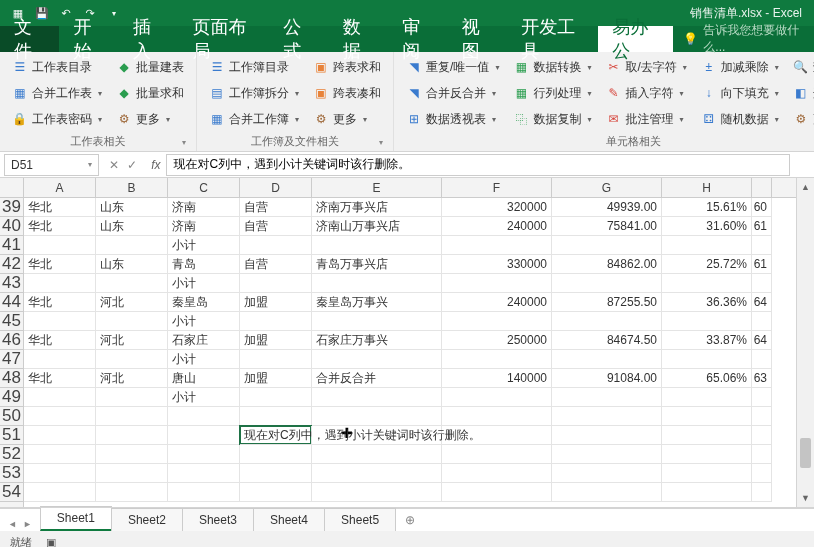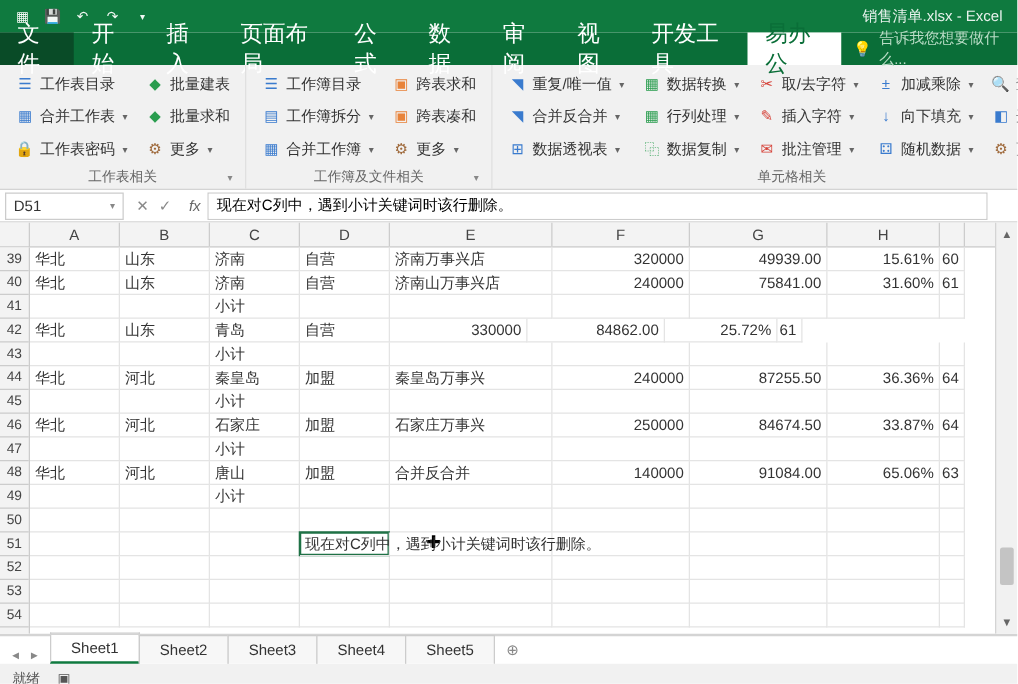--- a/index.html
+++ b/index.html
@@ -35,21 +35,21 @@
 .fx-btns{display:flex;align-items:center;gap:8px;padding:0 8px;color:#888;}
 .fx-lbl{font-style:italic;color:#666;padding:0 6px;text-align:center;}
 .formula-bar{flex:1;height:22px;border:1px solid #ccc;margin-right:24px;display:flex;align-items:center;}
 .formula-bar input{border:0;outline:0;width:100%;height:100%;padding:0 6px;font-size:12px;}
 .formula-exp{position:absolute;right:6px;top:156px;font-size:9px;color:#888;cursor:pointer;}
 .sheet{height:330px;position:relative;overflow:hidden;border-bottom:1px solid #d4d4d4;}
 .corner{position:absolute;left:0;top:0;width:24px;height:20px;background:#f3f3f3;border-right:1px solid #ccc;border-bottom:1px solid #ccc;}
 .colhdrs{position:absolute;left:24px;top:0;right:18px;height:20px;display:flex;background:#f3f3f3;border-bottom:1px solid #ccc;}
 .colhdr{border-right:1px solid #ccc;display:flex;align-items:center;justify-content:center;font-size:12px;color:#444;}
 .rowhdrs{position:absolute;left:0;top:20px;bottom:0;width:24px;background:#f3f3f3;border-right:1px solid #ccc;}
-.rowhdr{height:19px;border-bottom:1px solid #ccc;display:flex;align-items:center;justify-content:center;font-size:11px;color:#444;}
+.rowhdr{height:19px;border-bottom:1px solid #ccc;display:flex;align-items:center;justify-content:center;font-size:17px;color:#444;}
 .cells{position:absolute;left:24px;top:20px;right:18px;bottom:0;}
 .row{display:flex;height:19px;}
 .cell{border-right:1px solid #e4e4e4;border-bottom:1px solid #e4e4e4;padding:0 4px;font-size:12px;overflow:hidden;display:flex;align-items:center;}
 .cell.num{justify-content:flex-end;}
 .sel{position:absolute;border:2px solid #1f7246;pointer-events:none;}
 .cursor-plus{position:absolute;font-size:14px;color:#000;pointer-events:none;}
 .vscrl{position:absolute;right:0;top:0;bottom:0;width:18px;background:#f1f1f1;border-left:1px solid #d4d4d4;}
 .vscrl .thumb{position:absolute;left:3px;right:3px;top:260px;height:30px;background:#c4c4c4;border-radius:2px;}
 .vscrl .arr{position:absolute;left:0;right:0;height:18px;display:flex;align-items:center;justify-content:center;font-size:9px;color:#666;}
 .tabstrip{height:23px;background:#fff;display:flex;align-items:flex-end;border-top:1px solid #d4d4d4;}
@@ -334,20 +334,21 @@
         <div class="cell num" style="width: 110px;"></div>
         <div class="cell num" style="width: 110px;"></div>
         <div class="cell num" style="width: 90px;"></div>
         <div class="cell num" style="width: 20px;"></div>
       </div>
       <div class="row">
         <div class="cell" style="width: 72px;">华北</div>
         <div class="cell" style="width: 72px;">山东</div>
         <div class="cell" style="width: 72px;">青岛</div>
         <div class="cell" style="width: 72px;">自营</div>
+        <div class="cell" style="width: 130px;">青岛万事兴店</div>
         <div class="cell num" style="width: 110px;">330000</div>
         <div class="cell num" style="width: 110px;">84862.00</div>
         <div class="cell num" style="width: 90px;">25.72%</div>
         <div class="cell num" style="width: 20px;">61</div>
       </div>
       <div class="row">
         <div class="cell" style="width: 72px;"></div>
         <div class="cell" style="width: 72px;"></div>
         <div class="cell" style="width: 72px;">小计</div>
         <div class="cell" style="width: 72px;"></div>

